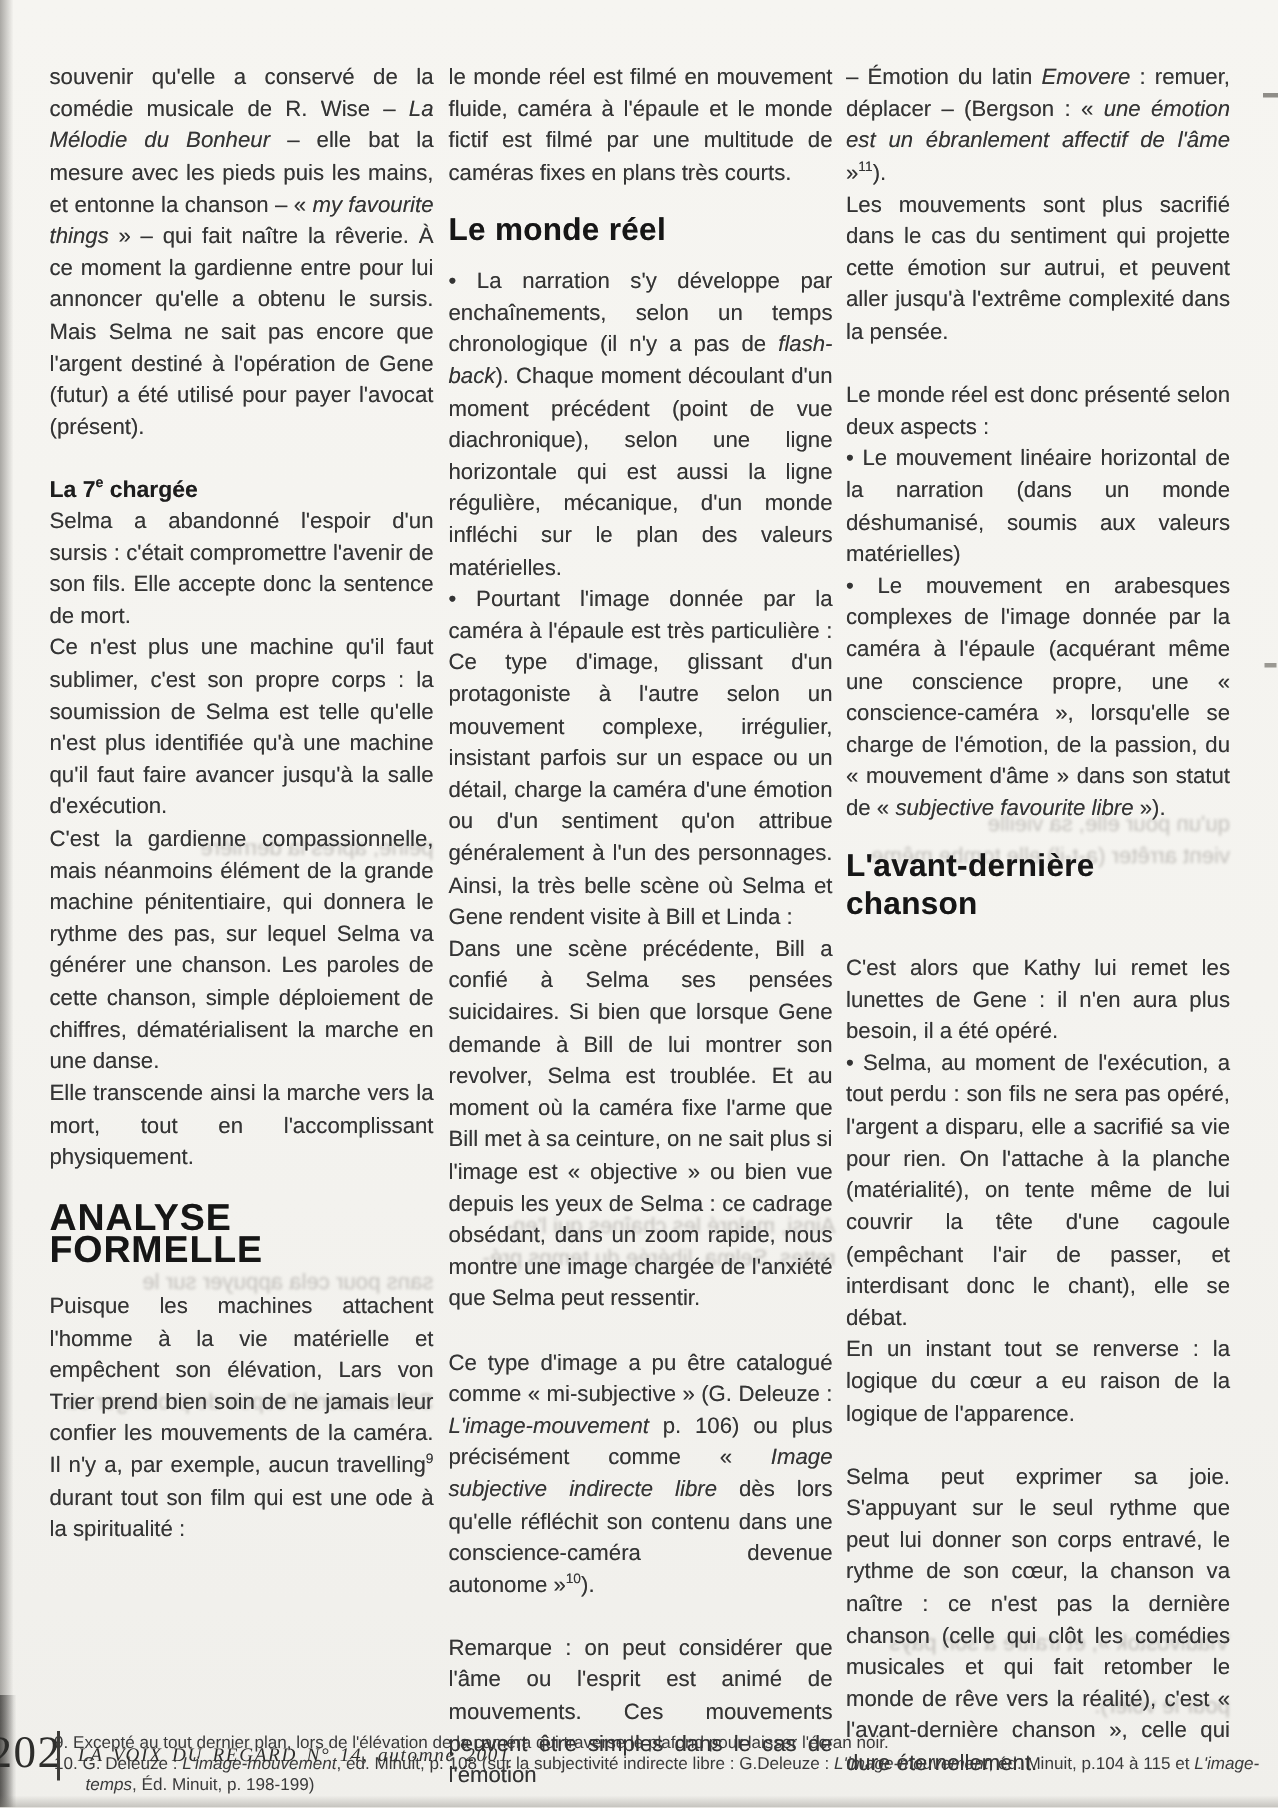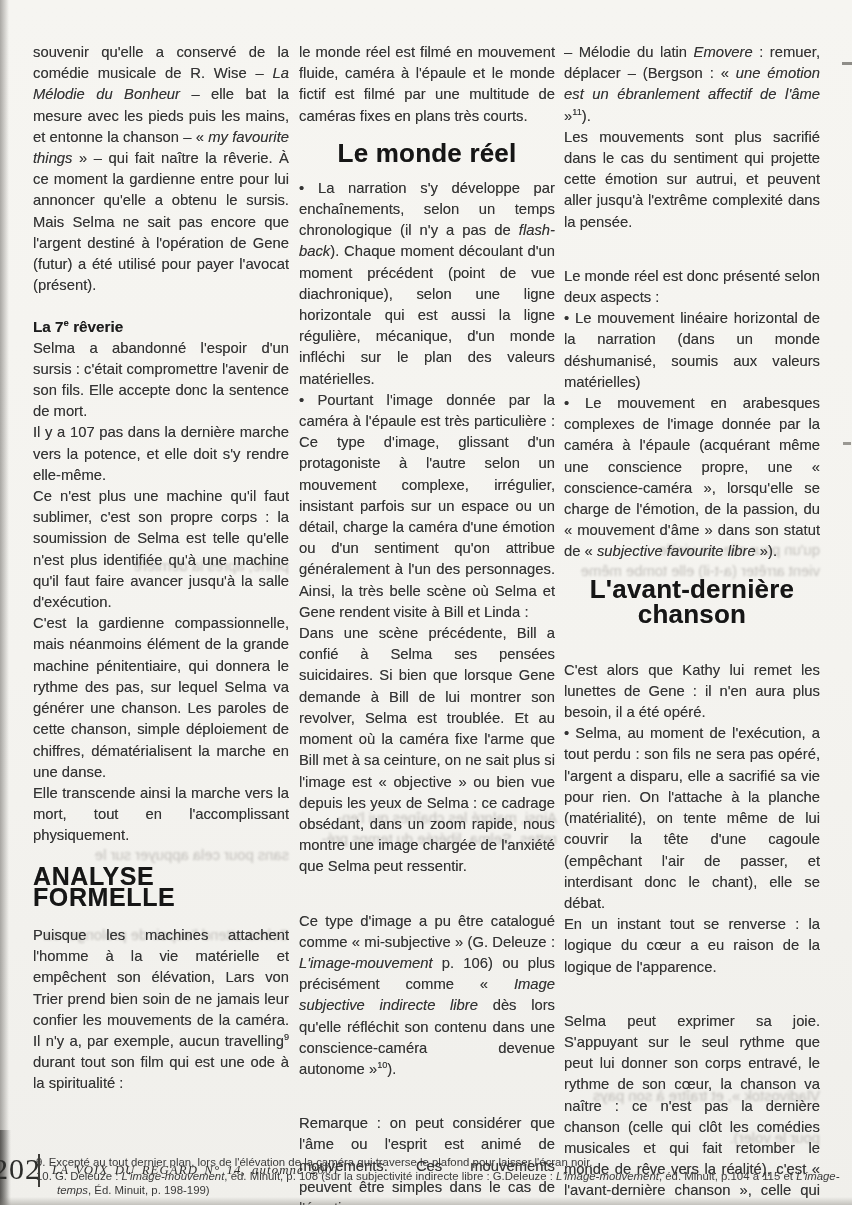--- a/index.html
+++ b/index.html
@@ -14,24 +14,24 @@
   .edge-bottom{position:absolute;left:0;bottom:0;width:100%;height:8px;z-index:3;
         background:linear-gradient(0deg,rgba(130,127,120,.40),rgba(130,127,120,0));}
   .mark-right-1{position:absolute;right:0;top:62px;width:10px;height:3px;background:#8f8d88;z-index:3;}
   .mark-right-2{position:absolute;right:1px;top:442px;width:8px;height:3px;background:#9a9892;z-index:3;}
   
   .col{position:absolute;top:42px;width:256px;z-index:2;
        font-size:14.8px;line-height:21.2px;text-align:justify;
        text-shadow:0 0 .4px rgba(60,60,60,.55);}
   .blk{margin:0;}
   .p{margin:0;}
-  .pgap{margin-top:33px;}
+  .pgap{margin-top:21px;}
   .hleft{font-weight:bold;color:#1d1d1d;font-size:15.3px;margin-top:20px;text-align:left;}
-  .hcenter{font-weight:bold;color:#161616;font-size:26px;line-height:25px;
-           text-align:center;margin:14px 0 12px;letter-spacing:.2px;}
+  .hcenter{font-weight:bold;color:#161616;font-size:21px;line-height:25px;
+           margin:14px 0 12px;letter-spacing:.2px;}
   .hcaps{font-weight:bold;color:#161616;font-size:25px;
          margin:19px 0 17px;letter-spacing:.6px;}
   sup{font-size:.62em;line-height:0;}
   
   .bleed{position:absolute;z-index:1;transform:scaleX(-1);filter:blur(1.1px);
          color:rgba(128,125,118,.42);font-size:14.8px;line-height:20px;text-align:justify;}
   
   .footnotes{position:absolute;left:36px;top:1156px;width:806px;z-index:2;
              font-size:11.4px;line-height:13.8px;color:#3a3a3a;}
   .fn{padding-left:21px;text-indent:-21px;margin:0;}
@@ -53,40 +53,39 @@
       <div class="bleed" style="left: 299px; top: 808px; width: 258px;">Ainsi, malgré les chaînes qui l'en-</div>
       <div class="bleed" style="left: 299px; top: 829px; width: 258px;">rettes, Selma, libérée du temps pré-</div>
       <div class="bleed" style="left: 564px; top: 540px; width: 256px;">qu'un pour elle, sa vieille</div>
       <div class="bleed" style="left: 564px; top: 561px; width: 256px;">vient arrêter (a-t-il) elle tombe même</div>
       <div class="bleed" style="left: 564px; top: 1086px; width: 256px;">Vladivostok », et traître à son pays</div>
       <div class="bleed" style="left: 564px; top: 1128px; width: 256px;">pour le voler).</div>
     </div>
 
   <div class="col" id="col0" style="left:33px;">
       <div class="blk p"><span>souvenir qu'elle a conservé de la comédie musicale de R. Wise – </span><i>La Mélodie du Bonheur</i><span> – elle bat la mesure avec les pieds puis les mains, et entonne la chanson – « </span><i>my favourite things</i><span> » – qui fait naître la rêverie. À ce moment la gardienne entre pour lui annoncer qu'elle a obtenu le sursis. Mais Selma ne sait pas encore que l'argent destiné à l'opération de Gene (futur) a été utilisé pour payer l'avocat (présent).</span></div>
-      <div class="blk hleft"><span>La 7</span><sup>e</sup><span> rêverie</span></div>
+      <div class="blk hleft"><span>La 7</span><sup>e</sup><span> chargée</span></div>
       <div class="blk p"><span>Selma a abandonné l'espoir d'un sursis : c'était compromettre l'avenir de son fils. Elle accepte donc la sentence de mort.</span></div>
-      <div class="blk p"><span>Il y a 107 pas dans la dernière marche vers la potence, et elle doit s'y rendre elle-même.</span></div>
       <div class="blk p"><span>Ce n'est plus une machine qu'il faut sublimer, c'est son propre corps : la soumission de Selma est telle qu'elle n'est plus identifiée qu'à une machine qu'il faut faire avancer jusqu'à la salle d'exécution.</span></div>
       <div class="blk p"><span>C'est la gardienne compassionnelle, mais néanmoins élément de la grande machine pénitentiaire, qui donnera le rythme des pas, sur lequel Selma va générer une chanson. Les paroles de cette chanson, simple déploiement de chiffres, dématérialisent la marche en une danse.</span></div>
       <div class="blk p"><span>Elle transcende ainsi la marche vers la mort, tout en l'accomplissant physiquement.</span></div>
       <div class="blk hcaps"><span>ANALYSE FORMELLE</span></div>
       <div class="blk p"><span>Puisque les machines attachent l'homme à la vie matérielle et empêchent son élévation, Lars von Trier prend bien soin de ne jamais leur confier les mouvements de la caméra. Il n'y a, par exemple, aucun travelling</span><sup>9</sup><span> durant tout son film qui est une ode à la spiritualité :</span></div>
     </div>
   <div class="col" id="col1" style="left:299px;">
       <div class="blk p"><span>le monde réel est filmé en mouvement fluide, caméra à l'épaule et le monde fictif est filmé par une multitude de caméras fixes en plans très courts.</span></div>
       <div class="blk hcenter"><span>Le monde réel</span></div>
       <div class="blk p"><span>• La narration s'y développe par enchaînements, selon un temps chronologique (il n'y a pas de </span><i>flash-back</i><span>). Chaque moment découlant d'un moment précédent (point de vue diachronique),  selon une ligne horizontale qui est aussi la ligne régulière, mécanique, d'un monde infléchi sur le plan des valeurs matérielles.</span></div>
       <div class="blk p"><span>• Pourtant l'image donnée par la caméra à l'épaule est très particulière : Ce type d'image, glissant d'un protagoniste à l'autre selon un mouvement complexe, irrégulier, insistant parfois sur un espace ou un détail, charge la caméra d'une émotion ou d'un sentiment qu'on attribue généralement à l'un des personnages. Ainsi, la très belle scène où Selma et Gene rendent visite à Bill et Linda :</span></div>
       <div class="blk p"><span>Dans une scène précédente, Bill a confié à Selma ses pensées suicidaires. Si bien que lorsque Gene demande à Bill de lui montrer son revolver, Selma est troublée. Et au moment où la caméra fixe l'arme que Bill met à sa ceinture, on ne sait plus si l'image est « objective » ou bien vue depuis les yeux de Selma : ce cadrage obsédant, dans un zoom rapide, nous montre une image chargée de l'anxiété que Selma peut ressentir.</span></div>
       <div class="blk p pgap"><span>Ce type d'image a pu être catalogué comme « mi-subjective » (G. Deleuze : </span><i>L'image-mouvement</i><span> p. 106) ou plus précisément comme « </span><i>Image subjective indirecte libre</i><span> dès lors qu'elle réfléchit son contenu dans une conscience-caméra devenue autonome »</span><sup>10</sup><span>).</span></div>
       <div class="blk p pgap"><span>Remarque : on peut considérer que l'âme ou l'esprit est animé de mouvements. Ces mouvements peuvent être simples dans le cas de l'émotion</span></div>
     </div>
   <div class="col" id="col2" style="left:564px;">
-      <div class="blk p"><span>– Mélodie du latin </span><i>Emovere</i><span> : remuer, déplacer – (Bergson : « </span><i>une émotion est un ébranlement affectif de l'âme</i><span> »</span><sup>11</sup><span>).</span></div>
+      <div class="blk p"><span>– Émotion du latin </span><i>Emovere</i><span> : remuer, déplacer – (Bergson : « </span><i>une émotion est un ébranlement affectif de l'âme</i><span> »</span><sup>11</sup><span>).</span></div>
       <div class="blk p"><span>Les mouvements sont plus sacrifié dans le cas du sentiment qui projette cette émotion sur autrui, et peuvent aller jusqu'à l'extrême complexité dans la pensée.</span></div>
       <div class="blk p pgap"><span>Le monde réel est donc présenté selon deux aspects :</span></div>
       <div class="blk p"><span>• Le mouvement linéaire horizontal de la narration (dans un monde déshumanisé, soumis aux valeurs matérielles)</span></div>
       <div class="blk p"><span>• Le mouvement  en arabesques complexes de l'image donnée par la caméra à l'épaule (acquérant même une conscience propre, une « conscience-caméra », lorsqu'elle se charge de l'émotion, de la passion, du « mouvement d'âme » dans son statut de « </span><i>subjective favourite libre</i><span> »).</span></div>
       <div class="blk hcenter"><span>L'avant-dernière chanson</span></div>
       <div class="blk p pgap"><span>C'est alors que Kathy lui remet les lunettes de Gene : il n'en aura plus besoin, il a été opéré.</span></div>
       <div class="blk p"><span>• Selma, au moment de l'exécution, a tout perdu : son fils ne sera pas opéré, l'argent a disparu, elle a sacrifié sa vie pour rien. On l'attache à la planche (matérialité), on tente même de lui couvrir la tête d'une cagoule (empêchant l'air de passer, et interdisant donc le chant), elle se débat.</span></div>
       <div class="blk p"><span>En un instant tout se renverse : la logique du cœur a eu raison de la logique de l'apparence.</span></div>
       <div class="blk p pgap"><span>Selma peut exprimer sa joie. S'appuyant sur le seul rythme que peut lui donner son corps entravé, le rythme de son cœur, la chanson va naître : ce n'est pas la dernière chanson (celle qui clôt les comédies musicales et qui fait retomber le monde de rêve vers la réalité), c'est « l'avant-dernière chanson », celle qui dure éternellement.</span></div>
     </div>

